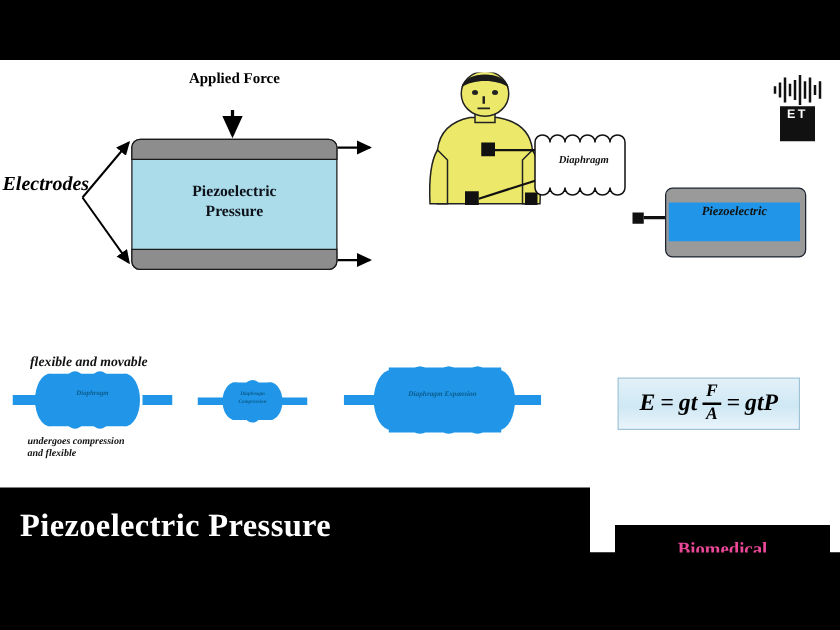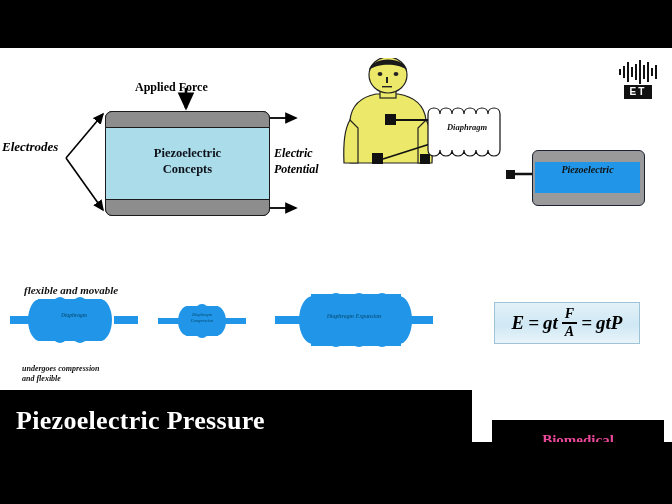--- a/index.html
+++ b/index.html
@@ -9,39 +9,39 @@
   
   .bar-top{position:absolute;left:0;top:0;width:672px;height:48px;background:#000;}
   .bar-bottom{position:absolute;left:0;bottom:0;width:672px;height:62px;background:#000;}
 
   
   #slide{position:absolute;left:0;top:48px;width:672px;height:394px;background:#fff;}
 
   
   .logo{position:absolute;right:14px;top:12px;width:40px;height:44px;}
   .logo .wave{position:absolute;left:0;top:0;width:40px;height:24px;}
-  .logo .et{position:absolute;left:6px;top:25px;width:28px;height:14px;background:#111;
+  .logo .et{position:absolute;left:6px;top:25px;width:28px;height:28px;background:#111;
             color:#fff;font-family:"Liberation Sans",sans-serif;font-weight:bold;
             font-size:10px;line-height:14px;text-align:center;letter-spacing:2px;}
 
   
   .crystal-wrap{position:absolute;left:105px;top:63px;width:165px;height:105px;}
   .crystal{position:absolute;left:0;top:0;width:165px;height:105px;
            background:#aadcea;border:1.6px solid #1b1b1b;border-radius:7px;box-sizing:border-box;}
   .electrode{position:absolute;left:0;width:165px;height:17px;background:#8d8d8d;
              border:1.6px solid #1b1b1b;box-sizing:border-box;}
   .electrode.top{top:0;border-radius:7px 7px 0 0;}
   .electrode.bot{bottom:0;border-radius:0 0 7px 7px;}
   .crystal-label{position:absolute;left:0;top:34px;width:165px;text-align:center;
                  font-weight:bold;font-size:12.5px;color:#10121b;line-height:16px;}
 
-  .applied-force{position:absolute;left:135px;top:32px;width:105px;text-align:left;
+  .applied-force{position:absolute;left:135px;top:7px;width:105px;text-align:center;
                  font-weight:bold;font-size:12px;color:#000;font-family:"Liberation Serif",serif;}
   .electrodes-lbl{position:absolute;left:2px;top:91px;font-style:italic;font-weight:bold;
-                  font-size:13px;color:#000;}
+                  font-size:16px;color:#000;}
   .electric-pot{position:absolute;left:274px;top:97px;width:62px;font-style:italic;
                 font-weight:bold;font-size:12px;line-height:16px;color:#000;}
 
   
   .human{position:absolute;left:336px;top:10px;width:105px;height:115px;}
   .bellows{position:absolute;left:420px;top:56px;width:90px;height:56px;}
   .bellows-lbl{position:absolute;left:432px;top:74px;width:70px;text-align:center;
                font-style:italic;font-weight:bold;font-size:8.5px;color:#111;}
 
   .transducer{position:absolute;left:532px;top:102px;width:113px;height:56px;
@@ -57,21 +57,21 @@
   .d1{left:10px;top:247px;width:128px;height:50px;}
   .d1 .dlabel{top:17px;font-size:5.5px;}
   .d2{left:158px;top:255px;width:88px;height:36px;}
   .d2 .dlabel{top:9px;font-size:4.2px;line-height:6px;}
   .d3{left:275px;top:243px;width:158px;height:58px;}
   .d3 .dlabel{top:22px;font-size:5.8px;}
 
   .note-top{position:absolute;left:24px;top:236px;font-style:italic;font-weight:bold;
             font-size:11px;color:#111;}
   .note-bot{position:absolute;left:22px;top:300px;font-style:italic;font-weight:bold;
-            font-size:8px;line-height:10px;color:#111;margin-top:16px;}
+            font-size:8px;line-height:10px;color:#111;}
 
   
   .formula{position:absolute;left:494px;top:254px;width:146px;height:42px;
            background:linear-gradient(180deg,#e3f1f8 0%,#cfe8f4 55%,#e9f4fa 100%);
            border:1px solid #9fc3d6;box-sizing:border-box;}
   .formula .eq{position:absolute;left:0;top:0;width:100%;height:100%;
        display:flex;align-items:center;justify-content:center;gap:4px;
        font-family:"Liberation Serif",serif;font-weight:bold;font-style:italic;
        font-size:19px;color:#000;}
   .frac{display:inline-flex;flex-direction:column;align-items:center;line-height:1;
@@ -137,28 +137,24 @@
     </svg>
 
     <div class="electrodes-lbl">Electrodes</div>
 
     <div class="crystal-wrap">
       <div class="crystal"></div>
       <div class="electrode top"></div>
       <div class="electrode bot"></div>
       <div class="crystal-label">
         <div>Piezoelectric</div>
-        <div>Concepts</div>
-      </div>
-    </div>
-
-    <div class="electric-pot">
-      <div>Electric</div>
-      <div>Potential</div>
-    </div>
+        <div>Pressure</div>
+      </div>
+    </div>
+
 
     <svg class="human" viewBox="0 0 105 115">
       <g stroke="#222" stroke-width="1.2" fill="#ece96a">
 
         <path d="M14,62 C16,44 30,38 40,36 L62,36 C74,38 88,44 90,62 L90,105 L14,105 Z"></path>
 
         <rect x="44" y="26" width="16" height="14"></rect>
 
         <ellipse cx="52" cy="17" rx="19" ry="18"></ellipse>
 

